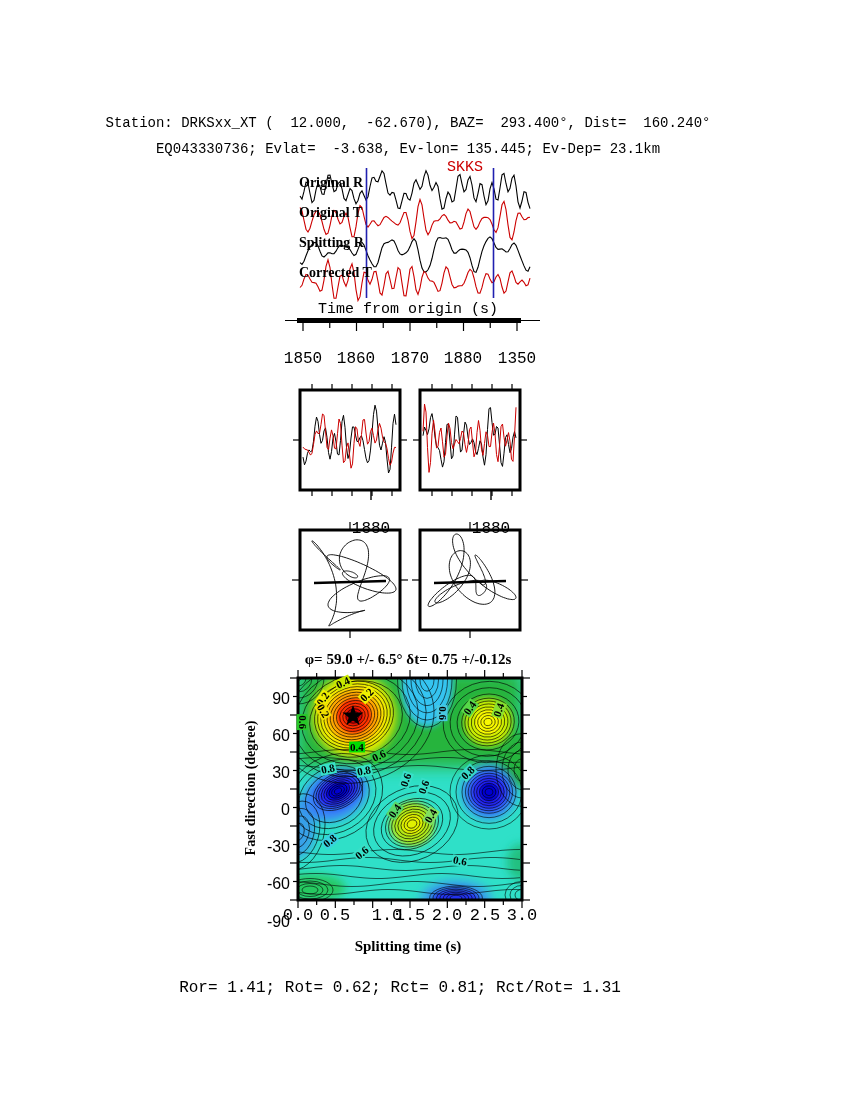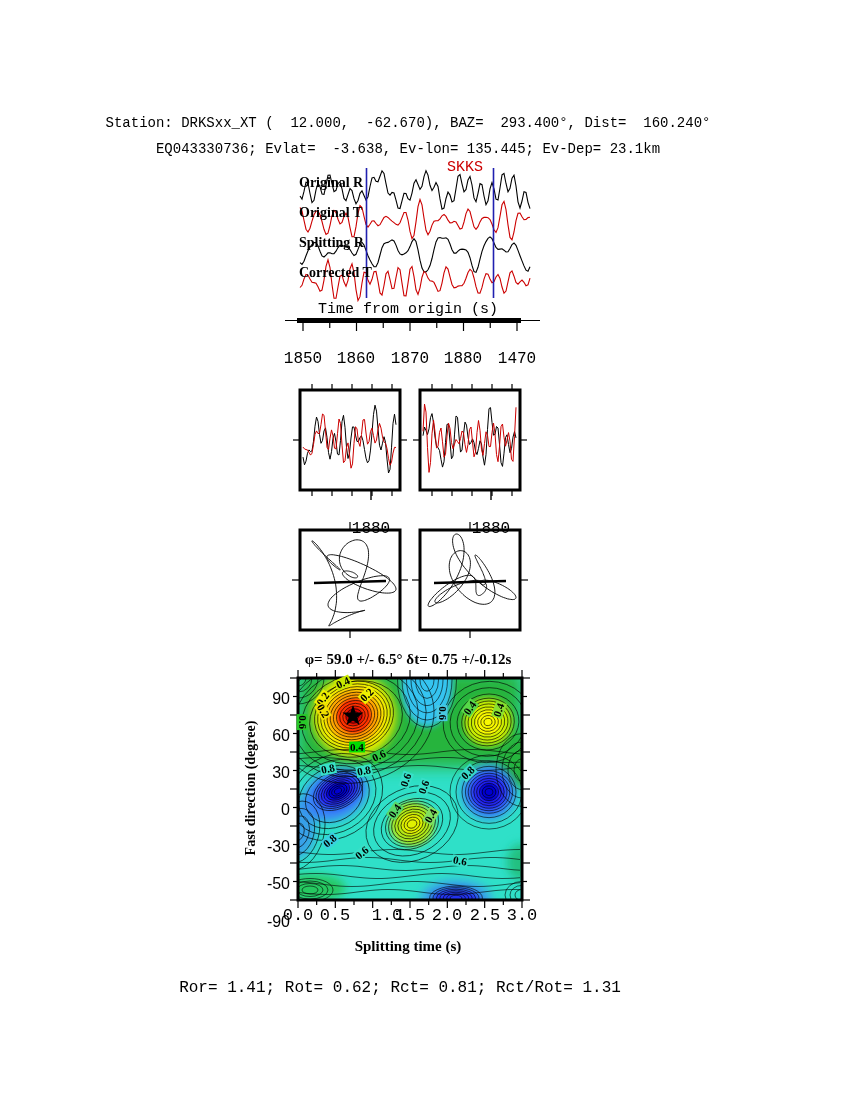--- a/index.html
+++ b/index.html
@@ -316,35 +316,35 @@
 <div class="abs serifb trlab" style="left:299px;top:205px;">Original T</div>
 <div class="abs serifb trlab" style="left:299px;top:235px;">Splitting R</div>
 <div class="abs serifb trlab" style="left:299px;top:265px;">Corrected T</div>
 
 <div class="abs axlab ctr" style="left:308px;top:301px;width:200px;">Time from origin (s)</div>
 
 <div class="abs tick16 ctr" style="left:273px;top:330px;width:60px;">1850</div>
 <div class="abs tick16 ctr" style="left:326px;top:330px;width:60px;">1860</div>
 <div class="abs tick16 ctr" style="left:380px;top:330px;width:60px;">1870</div>
 <div class="abs tick16 ctr" style="left:433px;top:330px;width:60px;">1880</div>
-<div class="abs tick16 ctr" style="left:487px;top:330px;width:60px;">1470</div>
+<div class="abs tick16 ctr" style="left:487px;top:330px;width:60px;">1350</div>
 
 <div class="abs tick16 ctr" style="left:341px;top:500px;width:60px;">1880</div>
 <div class="abs tick16 ctr" style="left:461px;top:500px;width:60px;">1880</div>
 
 <div class="abs serifb axlab ctr" style="left:130px;top:651px;width:556px;">φ= 59.0 +/- 6.5° δt= 0.75 +/-0.12s</div>
 
 <div class="abs serifb trlab ctr ylab" style="left:136px;top:780px;width:230px;">Fast direction (degree)</div>
 
 <div class="abs tick16 rt" style="left:246px;top:670px;width:44px;">90</div>
 <div class="abs tick16 rt" style="left:246px;top:707px;width:44px;">60</div>
 <div class="abs tick16 rt" style="left:246px;top:744px;width:44px;">30</div>
 <div class="abs tick16 rt" style="left:246px;top:781px;width:44px;">0</div>
 <div class="abs tick16 rt" style="left:246px;top:818px;width:44px;">-30</div>
-<div class="abs tick16 rt" style="left:246px;top:855px;width:44px;">-50</div>
+<div class="abs tick16 rt" style="left:246px;top:855px;width:44px;">-60</div>
 <div class="abs tick16 rt" style="left:246px;top:893px;width:44px;text-align:right;">-90</div>
 
 <div class="abs tick17 ctr" style="left:274px;top:906px;width:48px;">0.0</div>
 <div class="abs tick17 ctr" style="left:311px;top:906px;width:48px;">0.5</div>
 <div class="abs tick17 ctr" style="left:363px;top:906px;width:48px;">1.0</div>
 <div class="abs tick17 ctr" style="left:386px;top:906px;width:48px;">1.5</div>
 <div class="abs tick17 ctr" style="left:423px;top:906px;width:48px;">2.0</div>
 <div class="abs tick17 ctr" style="left:461px;top:906px;width:48px;">2.5</div>
 <div class="abs tick17 ctr" style="left:498px;top:906px;width:48px;">3.0</div>
 

